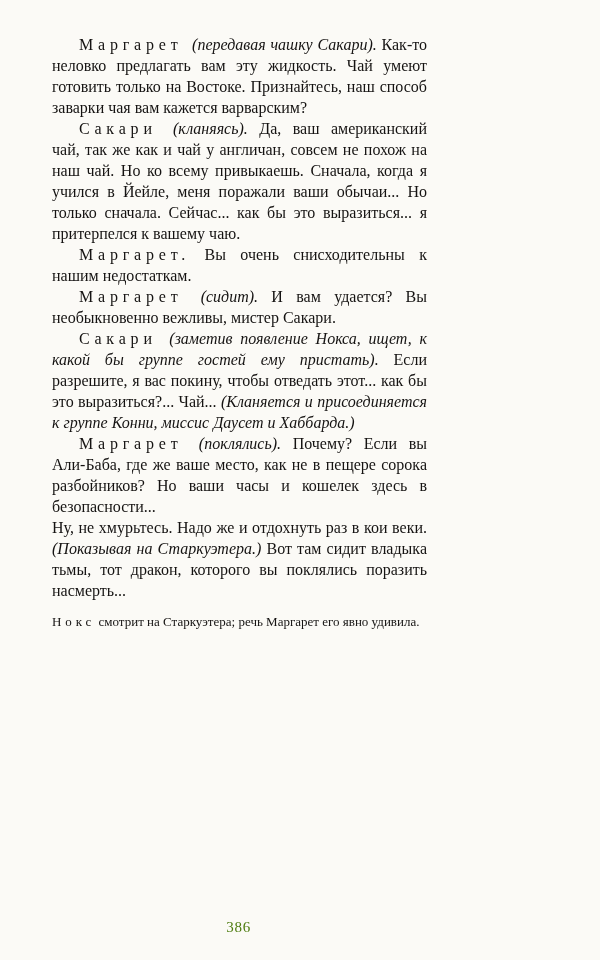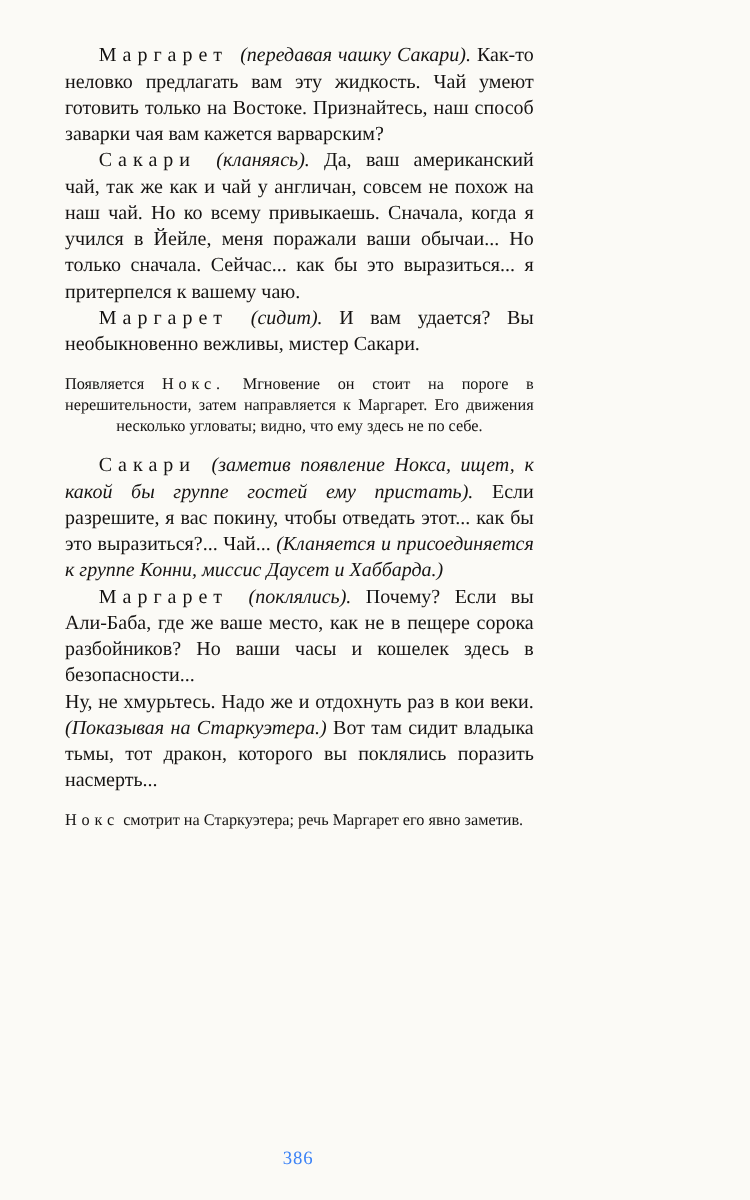--- a/index.html
+++ b/index.html
@@ -47,31 +47,31 @@
     text-align-last: center;
   }
   .pageno {
     position: absolute;
     left: 0;
     right: 0;
     bottom: 24px;
     text-align: center;
     font-size: 15px;
     letter-spacing: 0.05em;
-    color: #3b82f6;
+    color: #4d7c0f;
   }
 </style>
 </head>
 <body>
 
 <div class="page">
   <div class="text-block" id="text-container">
       <p class="dialogue indent"><span class="spaced">Маргарет </span><span class="ital">(передавая чашку Сакари).</span><span> Как-то неловко предлагать вам эту жидкость. Чай умеют готовить только на Востоке. Признайтесь, наш способ заварки чая вам кажется варварским?</span></p>
       <p class="dialogue indent"><span class="spaced">Сакари </span><span class="ital">(кланяясь).</span><span> Да, ваш американский чай, так же как и чай у англичан, совсем не похож на наш чай. Но ко всему привыкаешь. Сначала, когда я учился в Йейле, меня поражали ваши обычаи... Но только сначала. Сейчас... как бы это выразиться... я притерпелся к вашему чаю.</span></p>
+      <p class="dialogue indent"><span class="spaced">Маргарет.</span><span> Вы очень снисходительны к нашим недостаткам.</span></p>
       <p class="dialogue indent"><span class="spaced">Маргарет </span><span class="ital">(сидит).</span><span> И вам удается? Вы необыкновенно вежливы, мистер Сакари.</span></p>
-      <p class="stage center-last"><span>Появляется </span><span class="spaced">Нокс.</span><span> Мгновение он стоит на пороге в нерешительности, затем направляется к Маргарет. Его движения несколько угловаты; видно, что ему здесь не по себе.</span></p>
       <p class="dialogue indent"><span class="spaced">Сакари </span><span class="ital">(заметив появление Нокса, ищет, к какой бы группе гостей ему пристать).</span><span> Если разрешите, я вас покину, чтобы отведать этот... как бы это выразиться?... Чай... </span><span class="ital">(Кланяется и присоединяется к группе Конни, миссис Даусет и Хаббарда.)</span></p>
       <p class="dialogue indent"><span class="spaced">Маргарет </span><span class="ital">(поклялись).</span><span> Почему? Если вы Али-Баба, где же ваше место, как не в пещере сорока разбойников? Но ваши часы и кошелек здесь в безопасности...</span></p>
       <p class="dialogue"><span>Ну, не хмурьтесь. Надо же и отдохнуть раз в кои веки. </span><span class="ital">(Показывая на Старкуэтера.)</span><span> Вот там сидит владыка тьмы, тот дракон, которого вы поклялись поразить насмерть...</span></p>
-      <p class="stage"><span class="spaced">Нокс</span><span> смотрит на Старкуэтера; речь Маргарет его явно заметив.</span></p>
+      <p class="stage"><span class="spaced">Нокс</span><span> смотрит на Старкуэтера; речь Маргарет его явно удивила.</span></p>
     </div>
   <div class="pageno">386</div>
 </div>
 
 </body></html>

